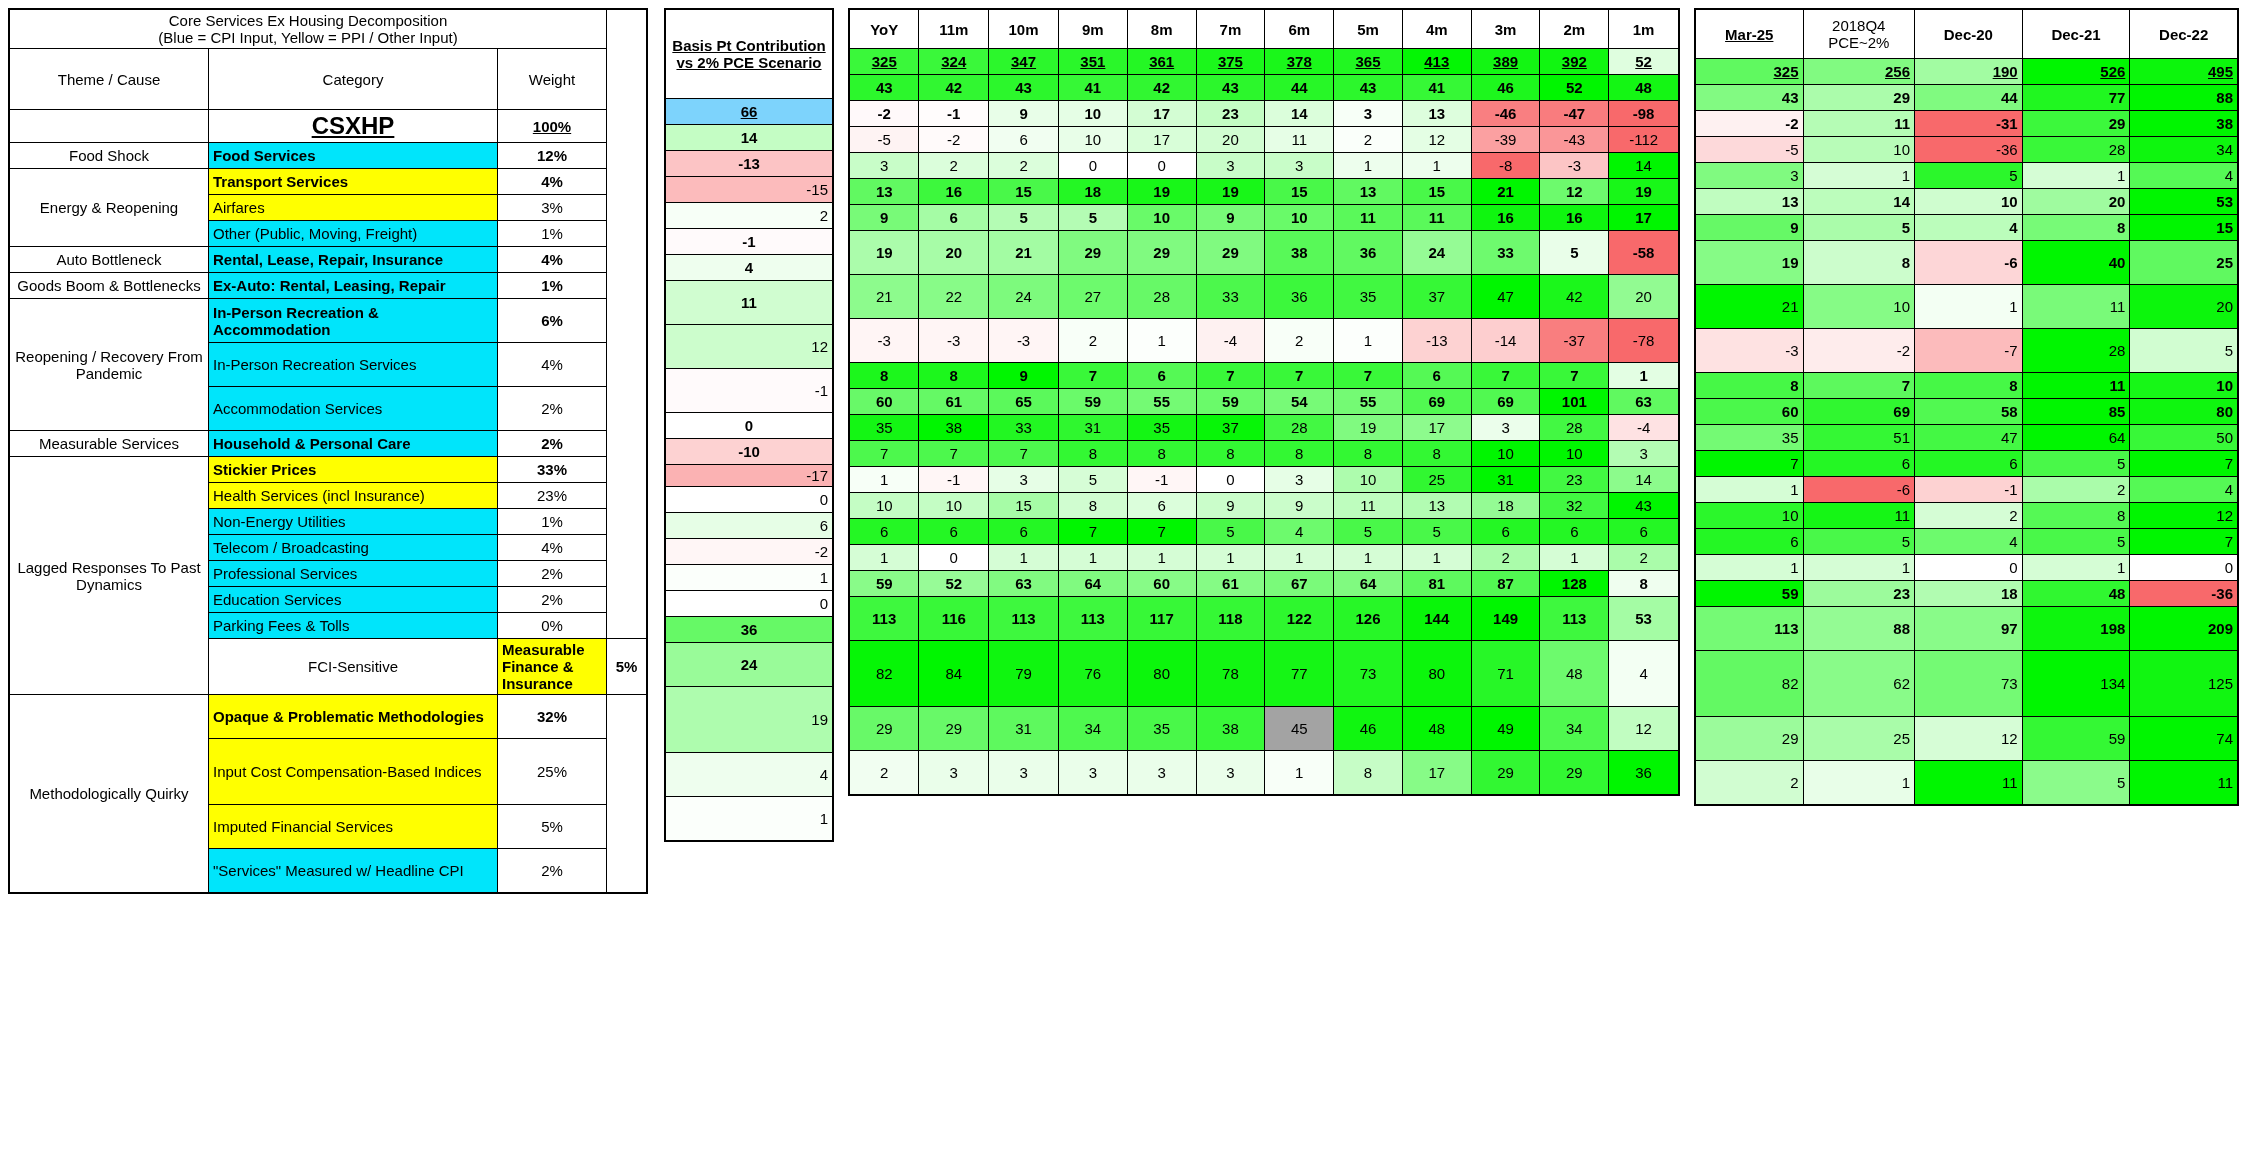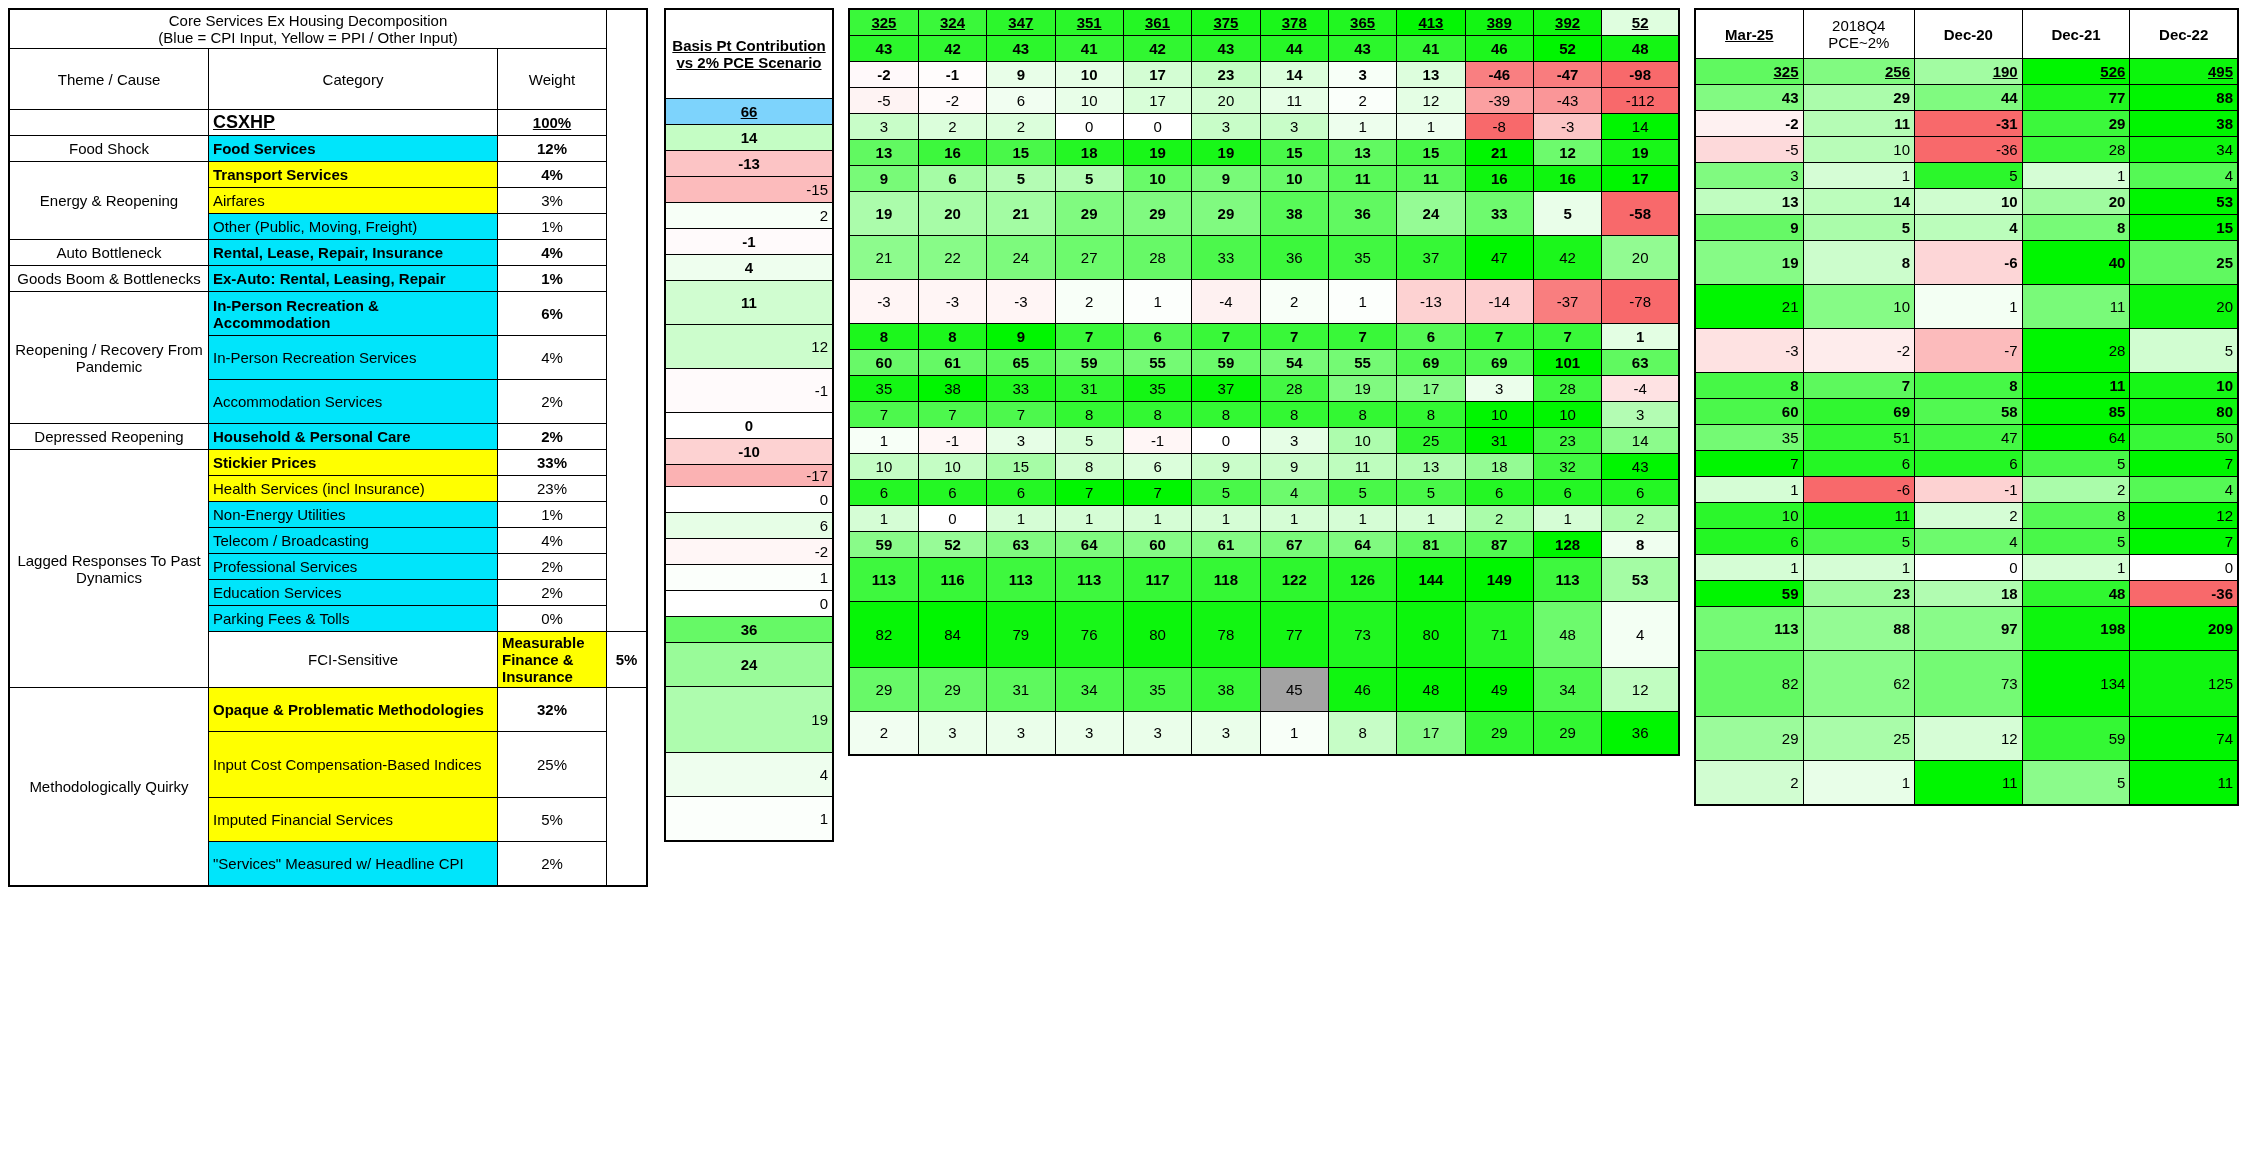--- a/index.html
+++ b/index.html
@@ -46,21 +46,21 @@
         </tr>
         <tr id="aHeadRow">
             <td class="hdr" style="width: 190px; height: 56px;">Theme / Cause</td>
             <td class="hdr" style="width: 280px; height: 56px;">Category</td>
             <td class="hdr" style="width: 100px; height: 56px;">Weight</td>
           </tr>
       </thead>
       <tbody id="aBody">
           <tr style="height: 26px;">
             <td class="ctr" rowspan="1"></td>
-            <td class="lf white b u" style="font-size: 18px; text-align: left;">CSXHP</td>
+            <td class="lf white b u" style="font-size: 24px; text-align: center;">CSXHP</td>
             <td class="ctr b u">100%</td>
           </tr>
           <tr style="height: 26px;">
             <td class="ctr" rowspan="1">Food Shock</td>
             <td class="lf cyan b">Food Services</td>
             <td class="ctr b">12%</td>
           </tr>
           <tr style="height: 26px;">
             <td class="ctr" rowspan="3">Energy &amp; Reopening</td>
             <td class="lf yellow b">Transport Services</td>
@@ -91,21 +91,21 @@
           </tr>
           <tr style="height: 44px;">
             <td class="lf cyan ind1 small">In-Person Recreation Services</td>
             <td class="ctr">4%</td>
           </tr>
           <tr style="height: 44px;">
             <td class="lf cyan ind1 small">Accommodation Services</td>
             <td class="ctr">2%</td>
           </tr>
           <tr style="height: 26px;">
-            <td class="ctr" rowspan="1">Depressed Reopening</td>
+            <td class="ctr" rowspan="1">Measurable Services</td>
             <td class="lf cyan b">Household &amp; Personal Care</td>
             <td class="ctr b">2%</td>
           </tr>
           <tr style="height: 26px;">
             <td class="ctr" rowspan="8">Lagged Responses To Past Dynamics</td>
             <td class="lf yellow b">Stickier Prices</td>
             <td class="ctr b">33%</td>
           </tr>
           <tr style="height: 26px;">
             <td class="lf yellow ind1 small">Health Services (incl Insurance)</td>
@@ -234,20 +234,34 @@
           <tr style="height: 44px;">
             <td class="rt" style="background: rgb(251, 255, 251);">1</td>
           </tr>
         </tbody>
     </table>
   </div>
 
   <div class="blk" id="blockC">
     <table class="tbl">
       <thead>
+        <tr id="cHeadRow">
+            <td class="hcell" style="width: 69.3333px; height: 34px;">YoY</td>
+            <td class="hcell" style="width: 69.3333px; height: 34px;">11m</td>
+            <td class="hcell" style="width: 69.3333px; height: 34px;">10m</td>
+            <td class="hcell" style="width: 69.3333px; height: 34px;">9m</td>
+            <td class="hcell" style="width: 69.3333px; height: 34px;">8m</td>
+            <td class="hcell" style="width: 69.3333px; height: 34px;">7m</td>
+            <td class="hcell" style="width: 69.3333px; height: 34px;">6m</td>
+            <td class="hcell" style="width: 69.3333px; height: 34px;">5m</td>
+            <td class="hcell" style="width: 69.3333px; height: 34px;">4m</td>
+            <td class="hcell" style="width: 69.3333px; height: 34px;">3m</td>
+            <td class="hcell" style="width: 69.3333px; height: 34px;">2m</td>
+            <td class="hcell" style="width: 69.3333px; height: 34px;">1m</td>
+          </tr>
       </thead>
       <tbody id="cBody">
           <tr style="height: 26px;">
             <td class="ctr b u" style="background: rgb(58, 248, 58);">325</td>
             <td class="ctr b u" style="background: rgb(58, 248, 58);">324</td>
             <td class="ctr b u" style="background: rgb(44, 247, 44);">347</td>
             <td class="ctr b u" style="background: rgb(42, 247, 42);">351</td>
             <td class="ctr b u" style="background: rgb(36, 247, 36);">361</td>
             <td class="ctr b u" style="background: rgb(27, 247, 27);">375</td>
             <td class="ctr b u" style="background: rgb(26, 247, 26);">378</td>

